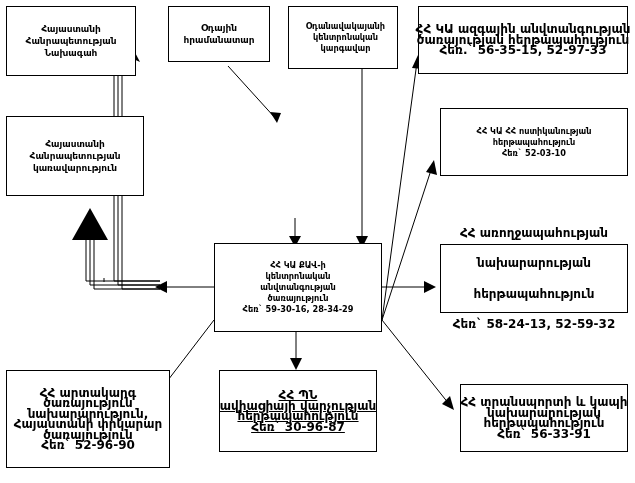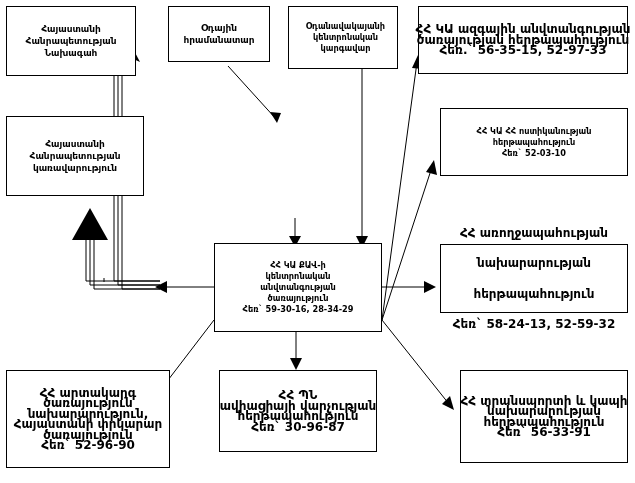--- a/index.html
+++ b/index.html
@@ -184,27 +184,27 @@
 
   <div class="node tiny" style="left:6px; top:370px; width:164px; height:98px;">
     <span class="line">ՀՀ արտակարգ</span>
     <span class="line">ծառայություն</span>
     <span class="line">նախարարություն,</span>
     <span class="line">Հայաստանի փրկարար</span>
     <span class="line">ծառայություն</span>
     <span class="line">Հեռ` 52-96-90</span>
   </div>
 
-  <div class="node tiny" style="left:219px; top:370px; width:158px; height:82px;">
+  <div class="node tiny" style="left:219px; top:370px; width:158px; height:82px;text-decoration:underline;">
     <span class="line">ՀՀ ՊՆ</span>
     <span class="line">ավիացիայի վարչության</span>
     <span class="line">հերթապահություն</span>
     <span class="line">Հեռ` 30-96-87</span>
   </div>
 
-  <div class="node tiny" style="left:460px; top:370px; width:168px; height:93px;">
+  <div class="node tiny" style="left:460px; top:384px; width:168px; height:68px;">
     <span class="line">ՀՀ տրանսպորտի և կապի</span>
     <span class="line">նախարարության</span>
     <span class="line">հերթապահություն</span>
     <span class="line">Հեռ` 56-33-91</span>
   </div>
 
 </div>
 
 </body></html>

